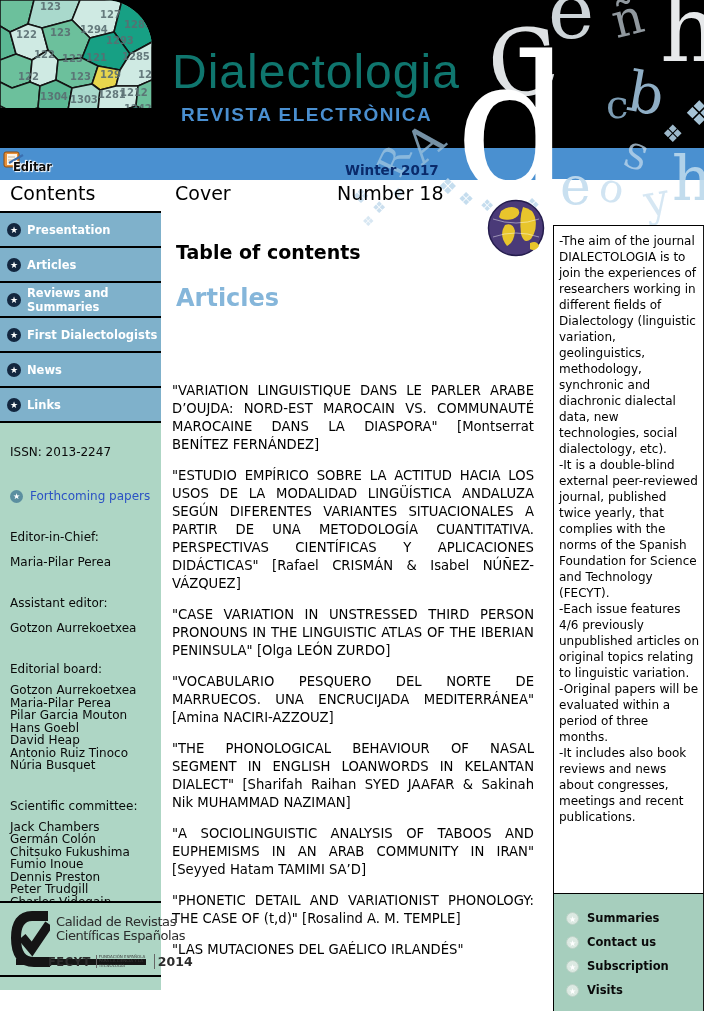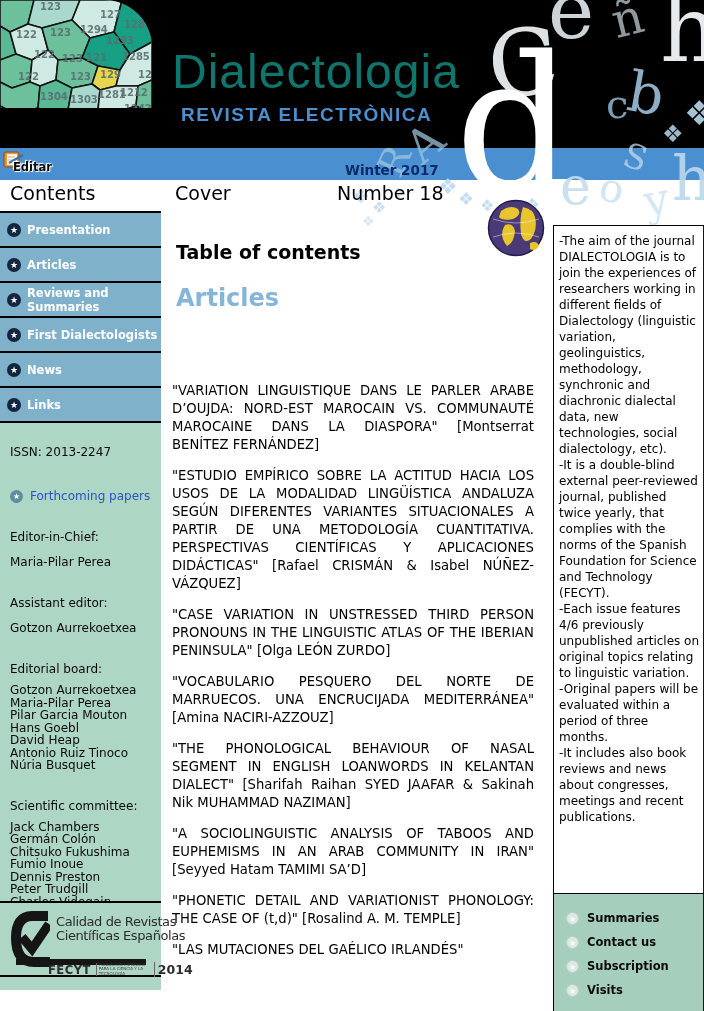--- a/index.html
+++ b/index.html
@@ -48,21 +48,21 @@
   .sec{margin-top:27px;}
   .val{margin-top:11px;}
   .names{margin-top:8px;}
   .names .nm{line-height:12.5px;font-size:12px;}
   .fecyt{height:72px;background:#aed6c5;border-top:2px solid #000;border-bottom:2px solid #000;
          display:flex;align-items:center;padding-left:8px;box-sizing:content-box;}
   .fecyt-logo{position:relative;width:146px;height:64px;}
   .fbar{position:absolute;left:8px;top:52px;width:130px;height:6px;background:#151515;}
   .ftext{position:absolute;left:40px;top:8px;color:#2c2c2c;}
   .fl{font-size:13px;line-height:13.5px;letter-spacing:-0.4px;white-space:nowrap;margin-left:8px;}
-  .frow{display:flex;align-items:center;margin-top:20px;gap:5px;}
+  .frow{display:flex;align-items:center;margin-top:12px;gap:5px;}
   .fecyt-b{font-weight:bold;font-size:11.5px;letter-spacing:.5px;}
   .ftiny{font-size:4px;line-height:4.5px;color:#3a3a3a;border-left:1px solid #666;padding-left:2px;width:50px;}
   .f2014{font-size:12.5px;font-weight:bold;border-left:1px solid #666;padding-left:3px;}
   .strip{height:13px;background:#aed6c5;border-top:0;}
 
   
   .main-h1{position:absolute;left:176px;top:241px;font-size:19px;font-weight:bold;z-index:2;}
   .main-h2{position:absolute;left:176px;top:284px;font-size:24px;font-weight:bold;color:#85b6da;z-index:2;}
   .articles{position:absolute;left:172px;top:382px;width:362px;z-index:2;}
   .article{font-size:13.2px;line-height:18px;text-align:justify;margin:0 0 13px 0;}

